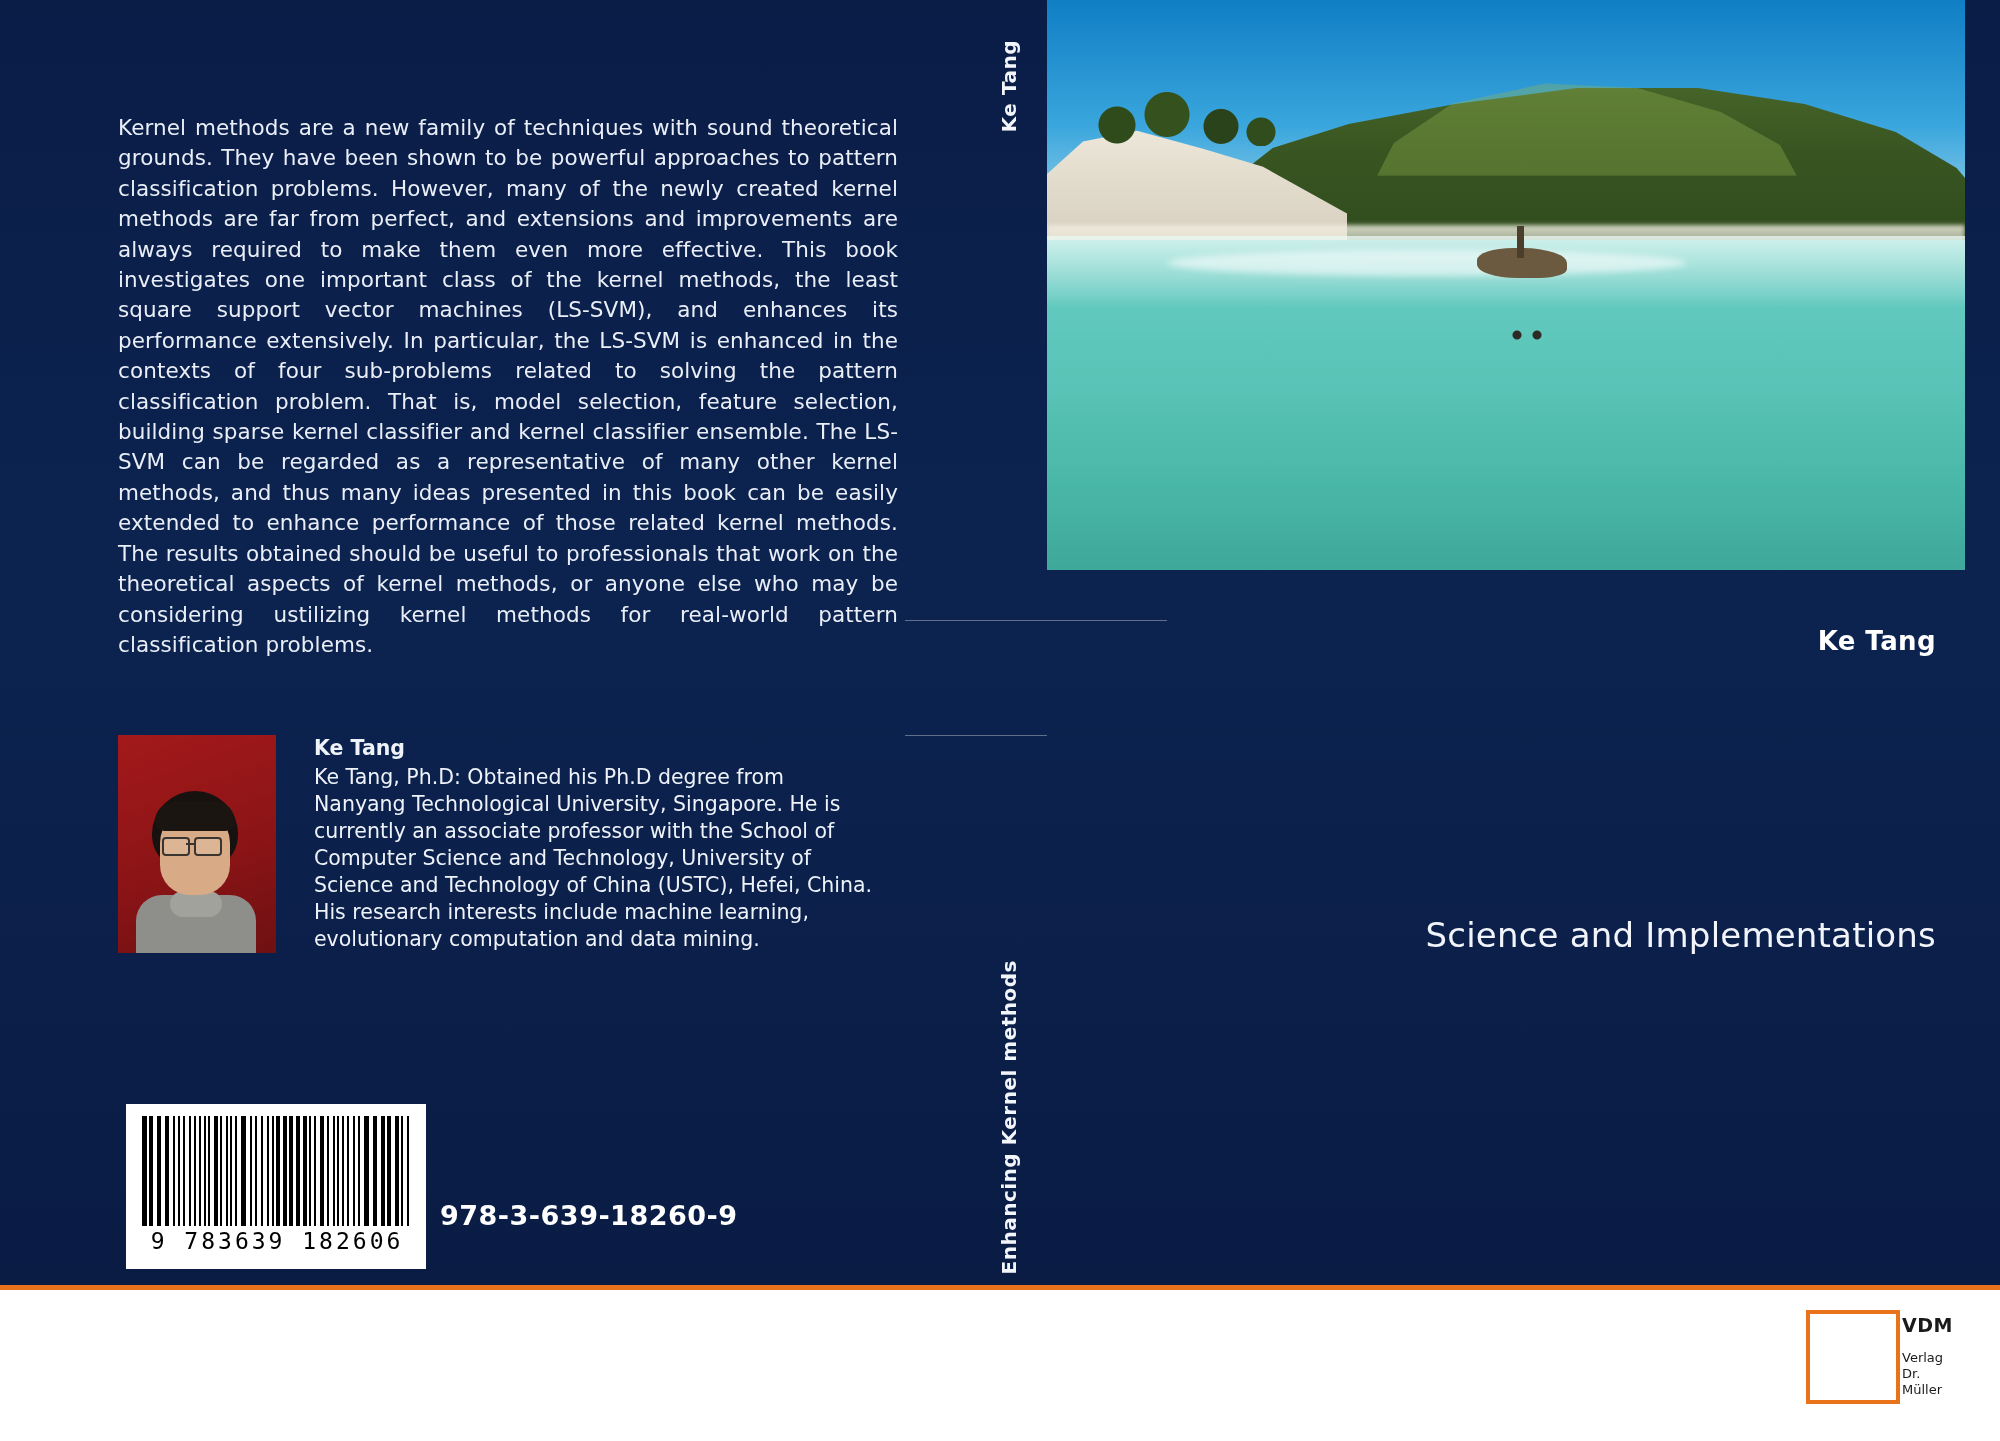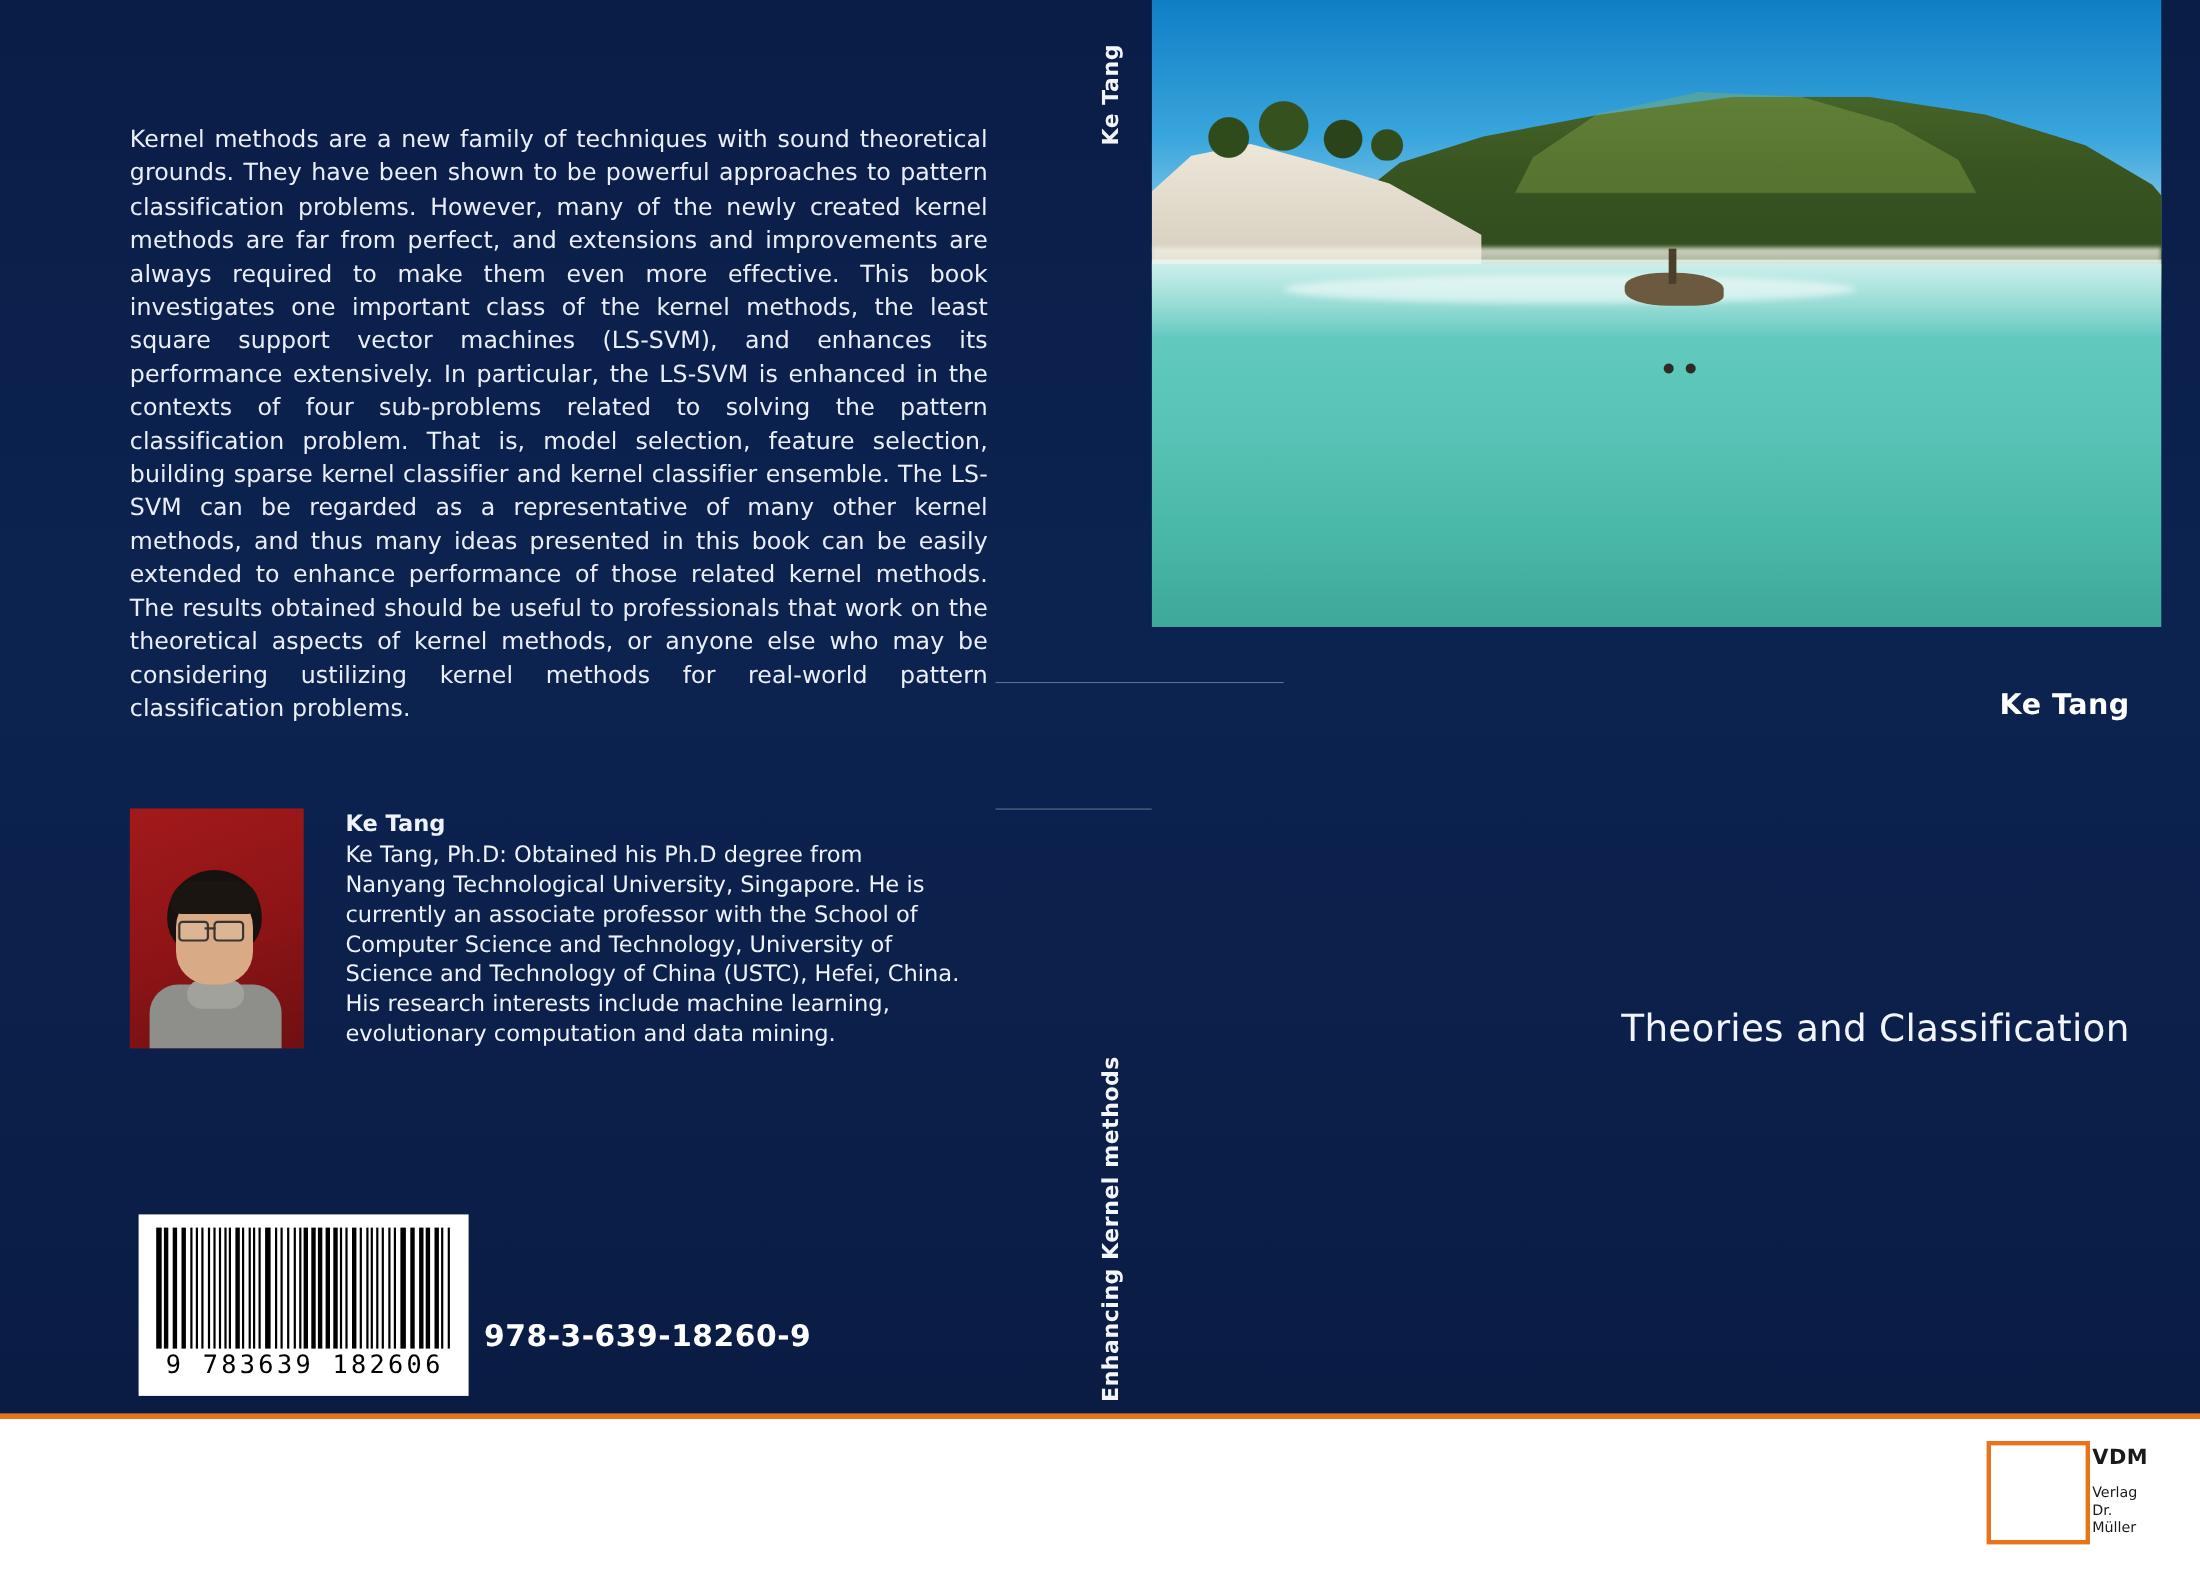--- a/index.html
+++ b/index.html
@@ -11,21 +11,21 @@
     width: 2000px;
     height: 1441px;
     font-family: "DejaVu Sans", sans-serif;
     overflow: hidden;
   }
 
   #cover {
     position: relative;
     width: 2000px;
     height: 1441px;
-    background: #15803d;
+    background: #737373;
   }
 
   
   .navy {
     position: absolute;
     left: 0;
     top: 0;
     width: 2000px;
     height: 1285px;
     background: #0b1f4b;
@@ -569,21 +569,21 @@
     <div class="sea-shallow"></div>
     <div class="foam"></div>
     <div class="rock"></div>
     <div class="post"></div>
     <div class="swimmers"></div>
   </div>
 
   <div class="front-author">Ke Tang</div>
 
 
-  <div class="front-subtitle">Theories and Classification</div>
+  <div class="front-subtitle">Science and Implementations</div>
 
   <div class="vdm">
     <div class="vdm-frame">
       <div class="vdm-notch"></div>
     </div>
     <div class="vdm-name">VDM</div>
     <div class="vdm-sub">
       <div>Verlag</div>
       <div>Dr. Müller</div>
     </div>

